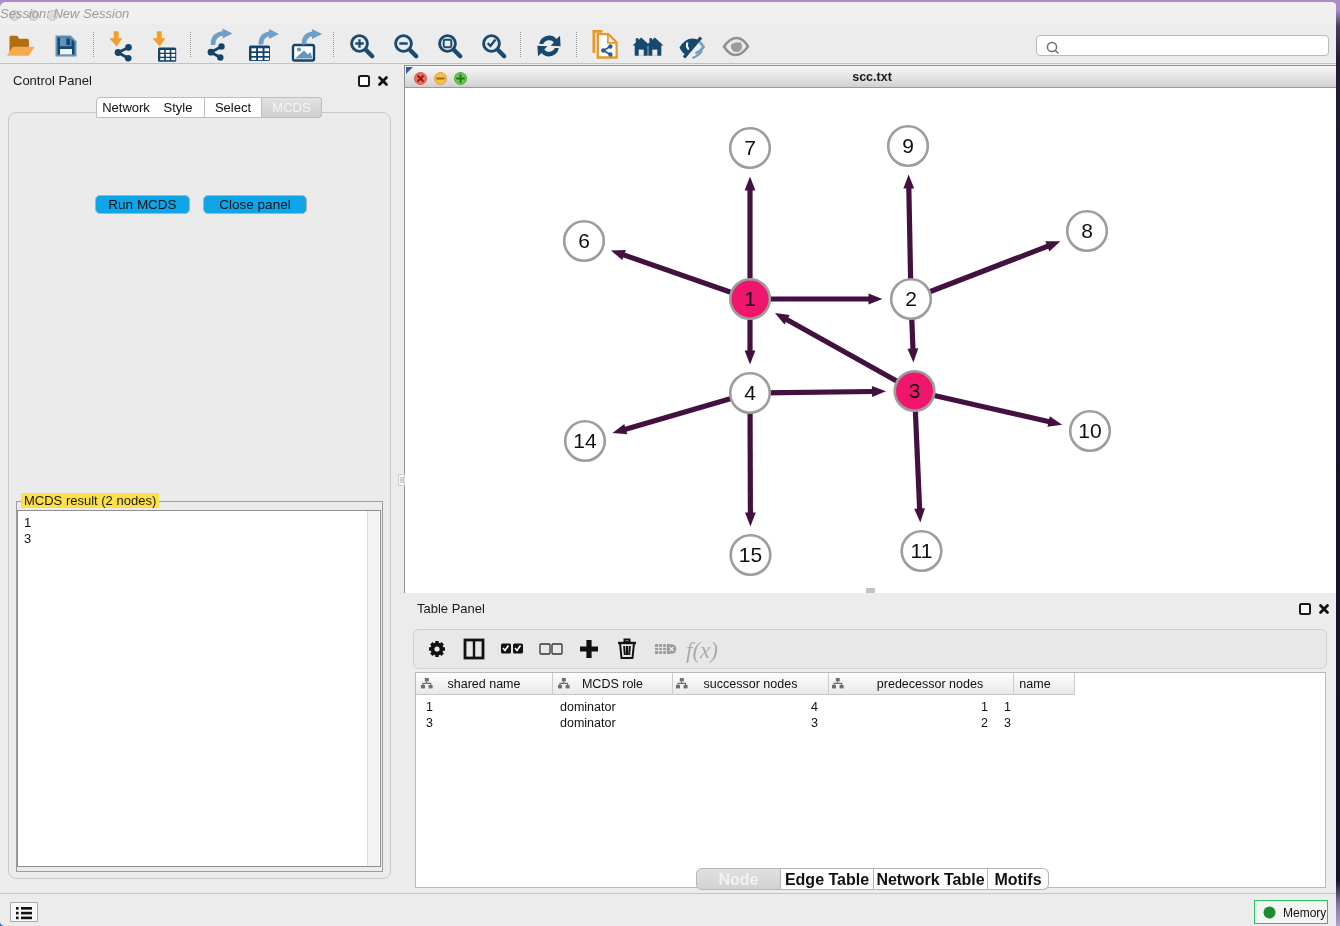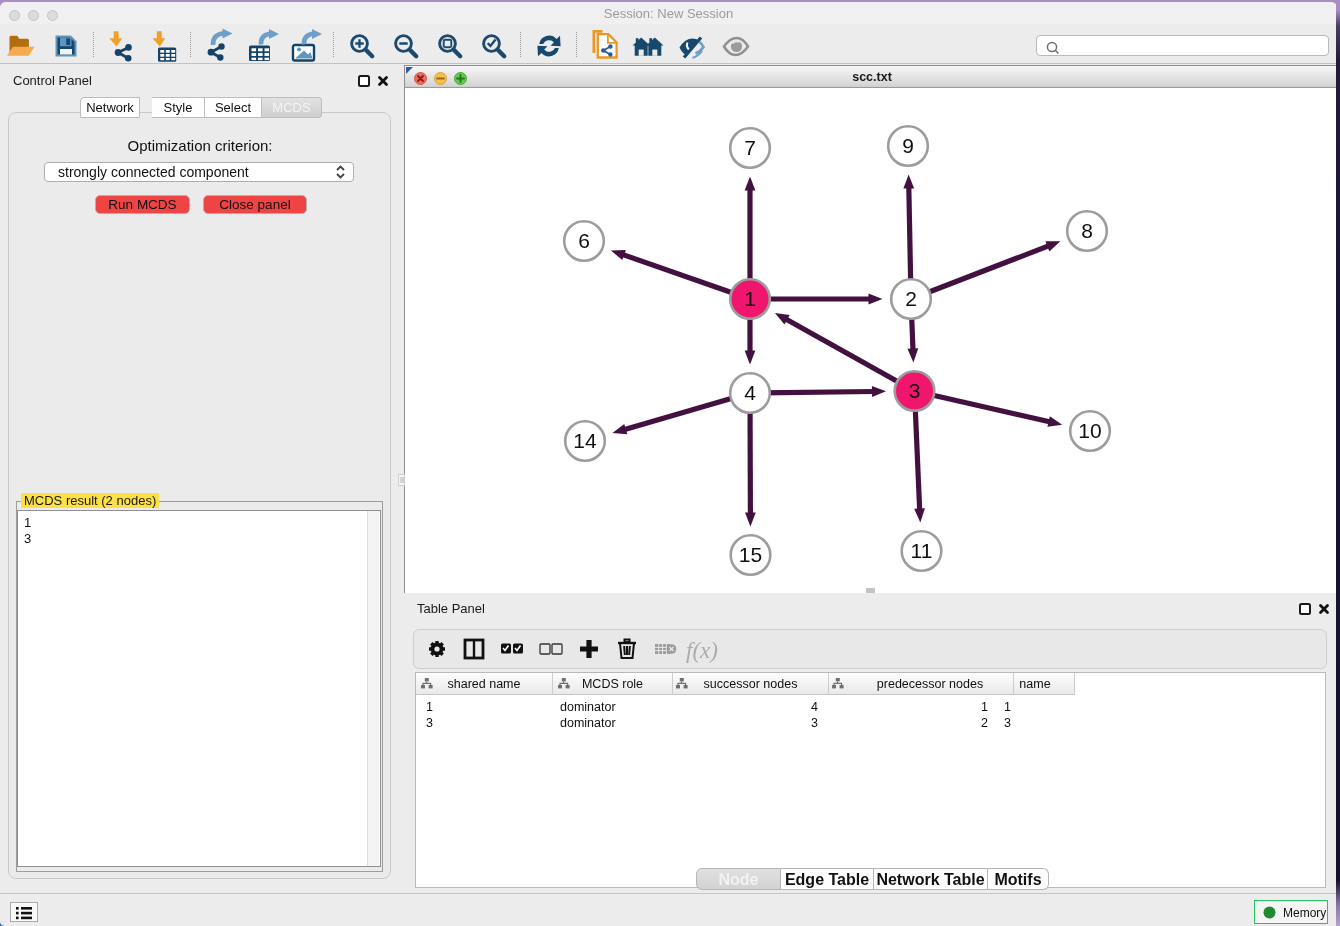--- a/index.html
+++ b/index.html
@@ -6,34 +6,34 @@
 html,body { width:1340px; height:926px; overflow:hidden; }
 body { font-family:"Liberation Sans", sans-serif; background:#ab90c5; position:relative; }
 .abs { position:absolute; }
 #wall-top { left:0; top:0; width:1340px; height:3px; background:#a98dc4; }
 #wall-right { left:1336px; top:0; width:4px; height:926px;
   background:linear-gradient(180deg,#a98dc4 0,#a98dc4 10px,#4a3c62 26px,#241b38 60px,#1a1433 300px,#151129 880px,#8a76a6 905px,#b3a2ca 926px); }
 #win { left:0; top:2px; width:1337px; height:924px; background:#ececec; border-radius:6px 6px 0 5px; overflow:hidden; }
 
 #titlebar { left:0; top:0; width:1337px; height:22px; background:#f0f0f0; }
 .tl { position:absolute; top:7.5px; width:11px; height:11px; border-radius:50%; background:#dcdcdc; border:1px solid #c3c3c3; }
-#ttext { left:0; top:4px; width:1337px; text-align:center; font-size:13px; color:#9b9b9b; }
+#ttext { left:0; top:4px; width:1337px; text-align:left; font-size:13px; color:#9b9b9b;font-style:italic; }
 
 #toolbar { left:0; top:22px; width:1337px; height:40px; background:#ececec; border-bottom:1px solid #c2c2c2; }
 .sep { position:absolute; top:8px; height:25px; width:0; border-left:1px dotted #999; }
 #search { left:1036px; top:11px; width:293px; height:21px; background:#fff; border:1px solid #b9b9b9; border-radius:4px; }
 
 #cp { left:0; top:63px; width:392px; height:828px; background:#ececec; }
 #cp-title { left:13px; top:8px; font-size:13px; color:#1a1a1a; }
 #cp-pane { left:8px; top:47px; width:383px; height:767px; background:#ebebeb; border:1px solid #c9c9c9; border-radius:8px; }
 .cptab { position:absolute; top:32px; height:21px; border:1px solid #bdbdbd; background:#fefefe; font-size:13px; color:#111; text-align:center; line-height:20px; }
 
 #optlabel { left:4px; top:72px; width:392px; text-align:center; font-size:15px; color:#111; }
 #dropdown { left:44px; top:97px; width:310px; height:20px; background:#fff; border:1px solid #aeaeae; border-radius:4px; font-size:14px; color:#111; line-height:18px; padding-left:13px; }
-.btn { position:absolute; top:130px; height:19px; background:#ef4444; border:1px solid #b1b1b1; border-radius:5px; font-size:13.5px; color:#111; text-align:center; line-height:17px; }
+.btn { position:absolute; top:130px; height:19px; background:#0ea5e9; border:1px solid #b1b1b1; border-radius:5px; font-size:13.5px; color:#111; text-align:center; line-height:17px; }
 #fieldset { left:16px; top:436px; width:367px; height:371px; border:1px solid #9d9d9d; }
 #fieldlegend { left:21px; top:428px; background:#fde047; padding:0 3px; font-size:13px; color:#1a1a1a; }
 #cptext { left:17px; top:445px; width:364px; height:357px; background:#fff; border:1px solid #8f8f8f; font-size:13px; color:#111; line-height:16px; padding:4px 0 0 6px; }
 #cpscroll { left:367px; top:446px; width:12px; height:355px; background:#f4f4f4; border-left:1px solid #ddd; }
 
 #netframe { left:404px; top:63px; width:934px; height:528px; }
 #nettitle { left:0; top:0; width:934px; height:23px; background:linear-gradient(180deg,#f7f7f7,#d8d8d8 85%,#cfcfcf); border:1px solid #8e8e8e; border-bottom:1px solid #9a9a9a; }
 #nettext { left:0; top:4px; width:934px; text-align:center; font-size:12.5px; font-weight:bold; color:#1a1a1a; }
 .mac { position:absolute; top:6px; width:13px; height:13px; border-radius:50%; }
 #netcanvas { left:0; top:23px; width:934px; height:505px; background:#fff; border-left:1px solid #8e8e8e; border-right:1px solid #8e8e8e; }
@@ -220,30 +220,24 @@
         </svg>
     </div>
   </div>
   <div id="cp" class="abs">
     <div id="cp-title" class="abs">Control Panel</div>
     <svg class="abs" style="left:357px;top:9px" width="37" height="16">
       <rect x="2" y="2" width="10" height="10" rx="1.5" fill="#fff" stroke="#1a1a1a" stroke-width="2"></rect>
       <path d="M22.5,3.5 L29.5,10.5 M29.5,3.5 L22.5,10.5" stroke="#111" stroke-width="2.8" stroke-linecap="round" fill="none"></path>
     </svg>
     <div id="cp-pane" class="abs"></div>
-    <div class="cptab" style="left:80px; width:60px; border-radius:4px 0 0 0;">Network</div>
+    <div class="cptab" style="left:96px; width:60px; border-radius:4px 0 0 0;">Network</div>
     <div class="cptab" style="left:152px; width:53px; border-left:none;">Style</div>
     <div class="cptab" style="left:205px; width:57px; border-left:none;">Select</div>
     <div class="cptab" style="left:262px; width:60px; border-left:none; border-radius:0 4px 4px 0; background:linear-gradient(180deg,#e2e2e2,#cfcfcf); color:#f4f4f4;">MCDS</div>
-    <div id="optlabel" class="abs">Optimization criterion:</div>
-    <div id="dropdown" class="abs">strongly connected component
-      <svg style="position:absolute;right:7px;top:2px" width="11" height="14">
-          <path d="M2,5 L5.5,1.5 L9,5 M2,9 L5.5,12.5 L9,9" stroke="#444" stroke-width="1.8" fill="none"></path>
-        </svg>
-    </div>
     <div class="btn" style="left:95px; width:95px;">Run MCDS</div>
     <div class="btn" style="left:203px; width:104px;">Close panel</div>
     <div id="fieldset" class="abs"></div>
     <div id="fieldlegend" class="abs">MCDS result (2 nodes)</div>
     <div id="cptext" class="abs">1<br>3</div>
     <div id="cpscroll" class="abs"></div>
   </div>
   <div id="netframe" class="abs">
     <div id="nettitle" class="abs">
       <div class="mac" style="left:9px;  background:#ed6b5f; border:1px solid #d3584d;"></div>

